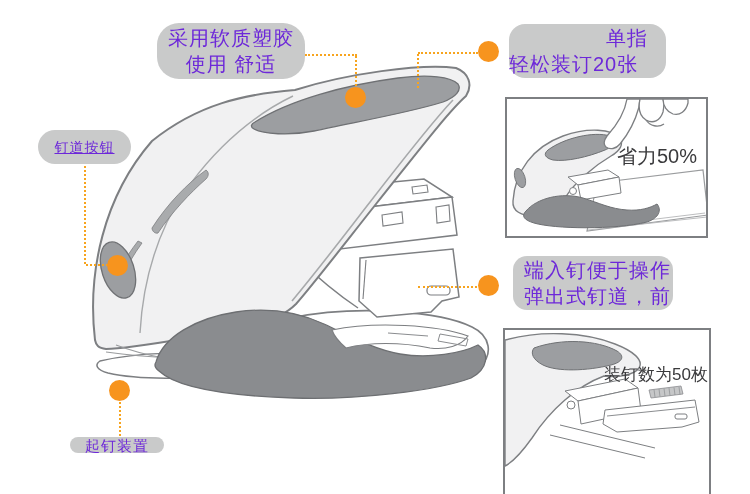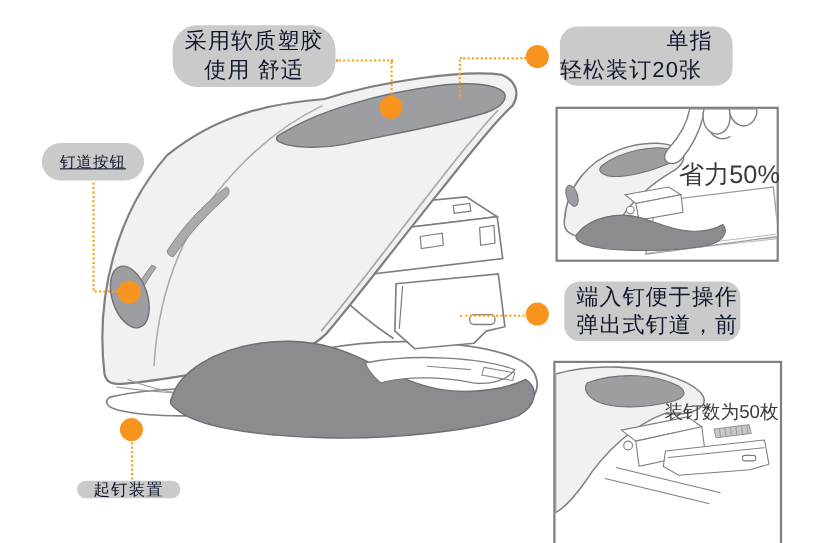--- a/index.html
+++ b/index.html
@@ -3,21 +3,21 @@
 <meta charset="utf-8">
 <style>
   html,body{margin:0;padding:0;background:#fff;}
   .canvas{
     position:relative;width:750px;height:494px;background:#ffffff;
     font-family:"Liberation Sans",sans-serif;overflow:hidden;
   }
   .canvas svg{position:absolute;left:0;top:0;}
   
   .bubble{
-    position:absolute;background:#c9caca;color:#0f172a;
+    position:absolute;background:#c9caca;color:#6d28d9;
     display:flex;flex-direction:column;justify-content:center;
     font-size:20px;line-height:26px;letter-spacing:1px;
   }
   .bubble .ln{white-space:nowrap;}
   .b-soft{left:157px;top:23px;width:148px;height:56px;border-radius:22px;text-align:center;}
   .b-finger{left:509px;top:24px;width:157px;height:54px;border-radius:16px;}
   .b-finger .l1{text-align:right;padding-right:18px;font-family:Liberation Serif, serif;}
   .b-finger .l2{text-align:left;}
   .b-button{left:38px;top:130px;width:93px;height:34px;border-radius:17px;text-align:center;font-size:14px;line-height:34px;text-decoration:underline;}
   .b-popout{left:513px;top:256px;width:160px;height:54px;border-radius:14px;padding-left:0;}
@@ -27,21 +27,21 @@
   .dot{position:absolute;width:21px;height:21px;border-radius:50%;background:#f7941e;}
   .conn{position:absolute;}
   .conn.h{border-top:2px dotted #f7a41e;height:0;}
   .conn.v{border-left:2px dotted #f7a41e;width:0;}
   
   .inset{position:absolute;border:2px solid #7d7f82;background:#fff;box-sizing:border-box;}
   .inset svg{position:absolute;left:0;top:0;}
   .i-effort{left:505px;top:97px;width:203px;height:141px;}
   .i-capacity{left:503px;top:328px;width:208px;height:184px;}
   .cap{position:absolute;color:#3a3a3c;white-space:nowrap;}
-  .cap-effort{left:110px;top:44px;font-size:23px;text-align:center;}
+  .cap-effort{left:110px;top:44px;font-size:20px;text-align:center;}
   .cap-capacity{left:99px;top:33px;font-size:17px;}
 </style>
 </head>
 <body>
 
 <div class="canvas">
 
   <svg width="750" height="494" viewBox="0 0 750 494">
 
     <path d="M 290,318 C 360,304 442,312 472,327 C 491,336 493,355 480,366 C 462,380 420,387 368,390 L 248,395 L 250,374 C 270,359 282,340 290,318 Z" fill="#ffffff" stroke="#7d7f82" stroke-width="1.6"></path>

